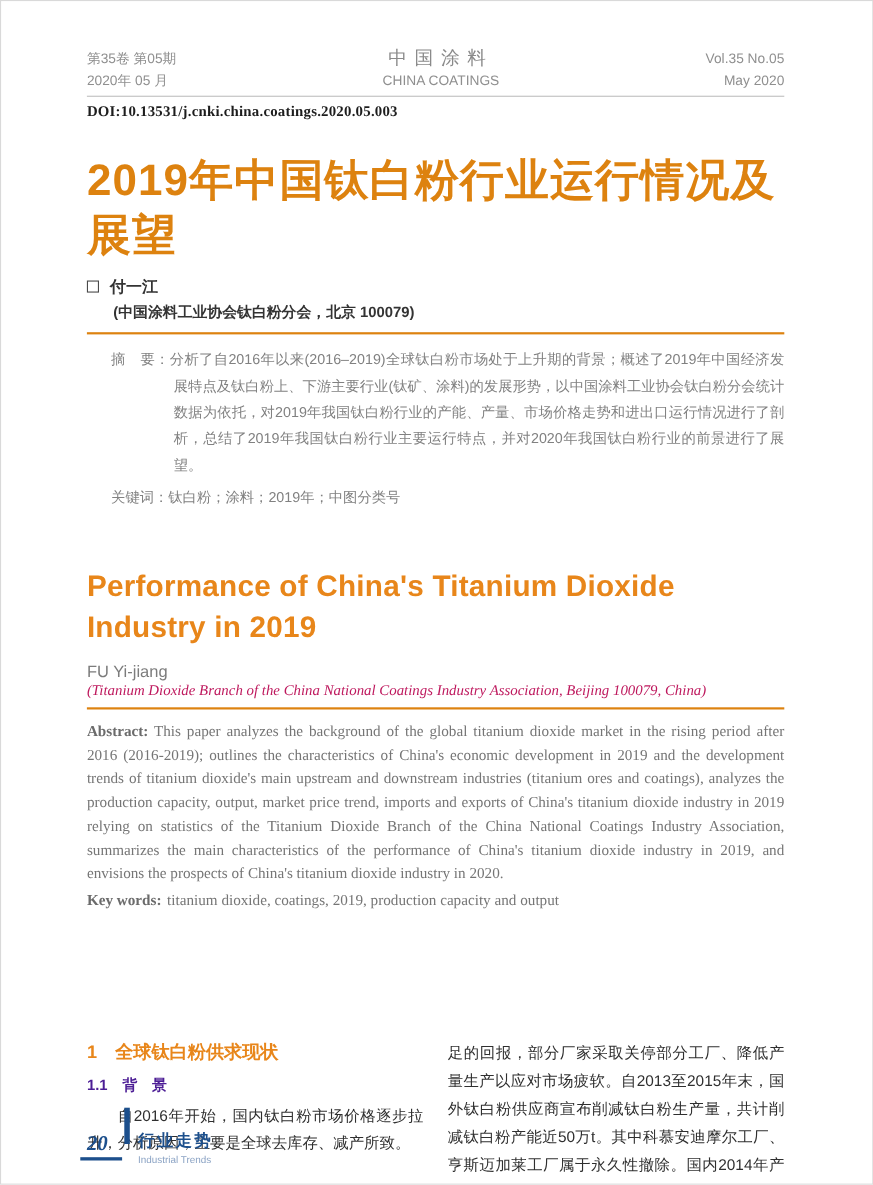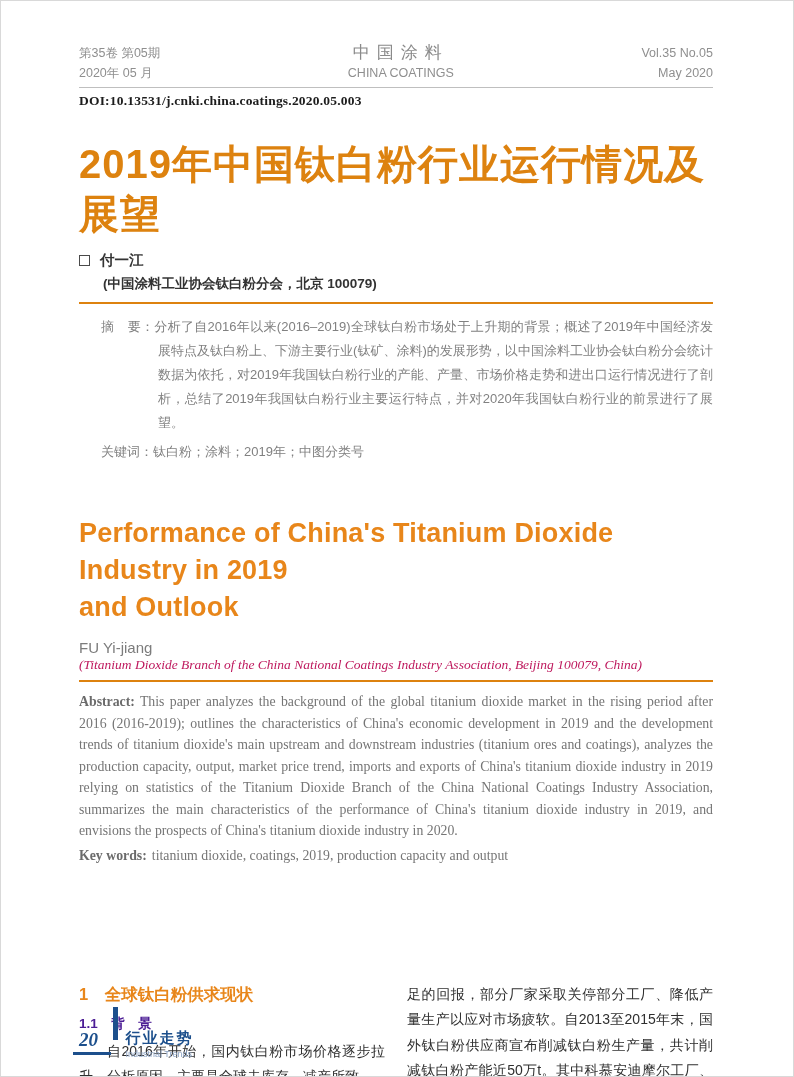--- a/index.html
+++ b/index.html
@@ -147,21 +147,20 @@
 
     <hr class="orange-rule">
 
     <div class="abs-cn-wrap">
       <p class="abs-cn"><span class="lbl">摘　要：</span><span>分析了自2016年以来(2016–2019)全球钛白粉市场处于上升期的背景；概述了2019年中国经济发展特点及钛白粉上、下游主要行业(钛矿、涂料)的发展形势，以中国涂料工业协会钛白粉分会统计数据为依托，对2019年我国钛白粉行业的产能、产量、市场价格走势和进出口运行情况进行了剖析，总结了2019年我国钛白粉行业主要运行特点，并对2020年我国钛白粉行业的前景进行了展望。</span></p>
       <p class="kw-cn"><span class="lbl">关键词：</span><span>钛白粉；涂料；2019年；中图分类号</span></p>
     </div>
 
     <div class="title-en">
       <div>Performance of China's Titanium Dioxide Industry in 2019</div>
-      <div>and Outlook</div>
     </div>
     <div class="author-en">FU Yi-jiang</div>
     <div class="affil-en">(Titanium Dioxide Branch of the China National Coatings Industry Association, Beijing 100079, China)</div>
 
     <hr class="orange-rule2">
 
     <p class="abs-en"><span class="lbl">Abstract:</span><span>This paper analyzes the background of the global titanium dioxide market in the rising period after 2016 (2016-2019); outlines the characteristics of China's economic development in 2019 and the development trends of titanium dioxide's main upstream and downstream industries (titanium ores and coatings), analyzes the production capacity, output, market price trend, imports and exports of China's titanium dioxide industry in 2019 relying on statistics of the Titanium Dioxide Branch of the China National Coatings Industry Association, summarizes the main characteristics of the performance of China's titanium dioxide industry in 2019, and envisions the prospects of China's titanium dioxide industry in 2020.</span></p>
     <p class="kw-en"><span class="lbl">Key words:</span><span>titanium dioxide, coatings, 2019, production capacity and output</span></p>
 
     <div class="body-cols">

